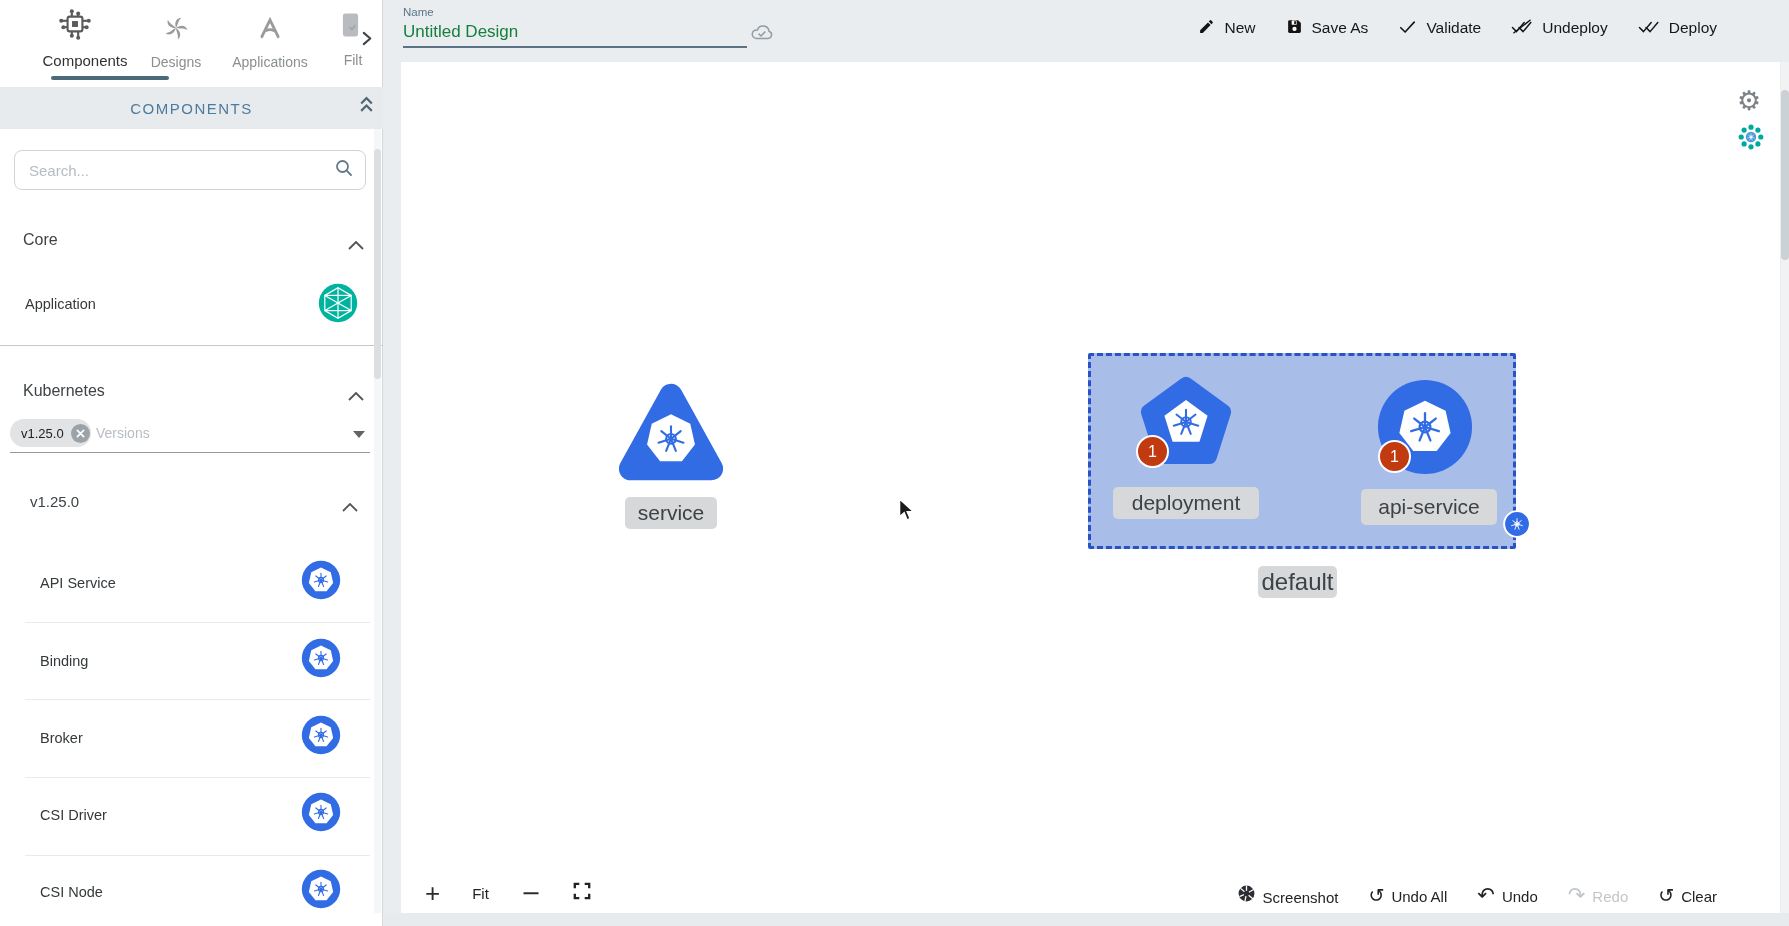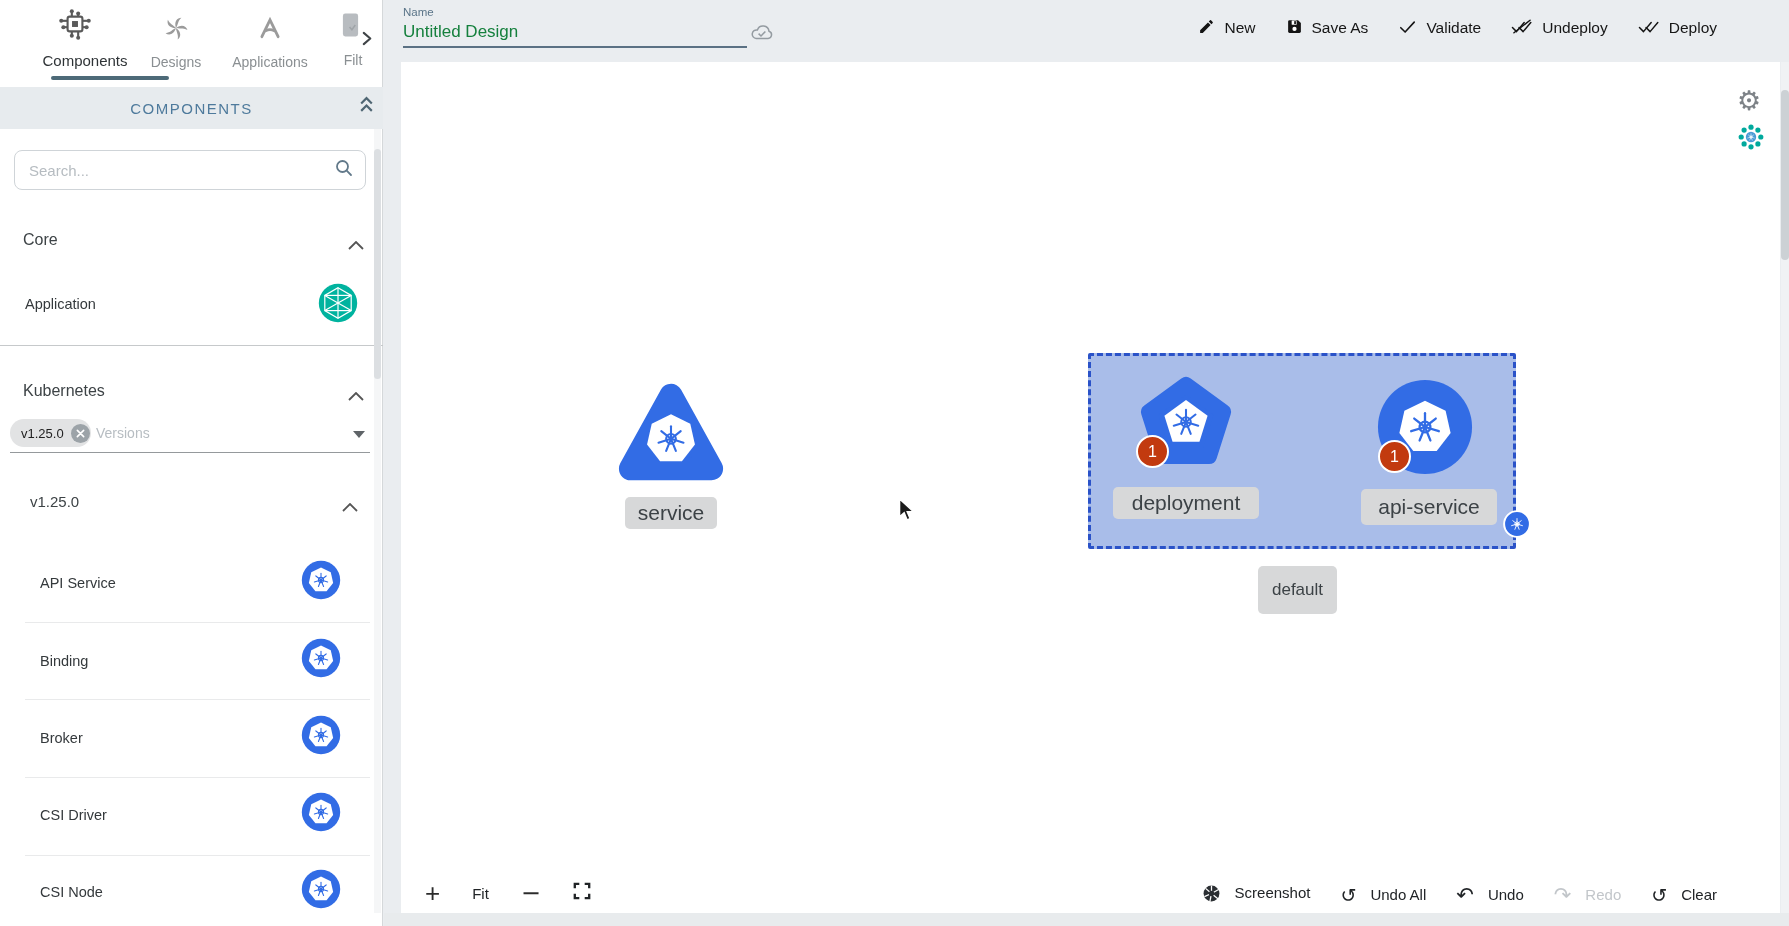--- a/index.html
+++ b/index.html
@@ -40,21 +40,21 @@
   .actions { position:absolute; right:72px; top:0; height:56px; display:flex; align-items:center; gap:30px; }
   .action-btn { display:flex; align-items:center; gap:9px; cursor:pointer; font-size:15.5px; color:#161616; white-space:nowrap; }
 
   
   .canvas { position:absolute; left:401px; top:62px; width:1379px; height:851px; background:#ffffff; }
   .pill { position:absolute; background:#d7d8d9; border-radius:5px; color:#3c4246; display:flex; align-items:center; justify-content:center; }
   .badge { position:absolute; width:33px; height:33px; border-radius:50%; background:#c23a0f; border:2.5px solid #fff; color:#fff; display:flex; align-items:center; justify-content:center; font-size:16px; z-index:5; }
   .group-box { position:absolute; left:1088px; top:353px; width:428px; height:196px; background:#a9bde9; border:3px dashed #2a52c8; border-radius:2px; cursor:move; }
   .bottombar-left { position:absolute; left:425px; bottom:22px; display:flex; align-items:center; gap:32px; }
   .bottombar-right { position:absolute; right:72px; bottom:20px; display:flex; align-items:center; gap:30px; }
-  .bb-btn { display:flex; align-items:flex-start; gap:14px; cursor:pointer; font-size:15px; color:#212427; white-space:nowrap; }
+  .bb-btn { display:flex; align-items:flex-end; gap:7px; cursor:pointer; font-size:15px; color:#212427; white-space:nowrap; }
   .bb-btn.disabled { color:#c2c6ca; cursor:default; }
   .glyph { font-family:"DejaVu Sans", sans-serif; }
   .scroll-track { position:absolute; background:#f0f2f4; }
   .scroll-thumb { position:absolute; background:#ccd1d5; border-radius:4px; }
   .bottom-strip { position:absolute; left:384px; top:913px; width:1405px; height:13px; background:#e8ebed; }
 </style>
 </head>
 <body>
 
 <svg width="0" height="0" style="position:absolute">
@@ -415,21 +415,21 @@
   <div class="badge" style="left:1378px; top:440px;">1</div>
   <div class="pill" style="left:1361px; top:489px; width:136px; height:36px; font-size:21px;">api-service</div>
 
   <span class="abs" style="left:1503px; top:510px; z-index:6;">
     <svg viewBox="0 0 100 100" width="28" height="28">
       <circle cx="50" cy="50" r="46" fill="#326CE5" stroke="#fff" stroke-width="7"></circle>
       <use href="#wheel" x="23" y="23" width="54" height="54" style="color:#fff"></use>
     </svg>
   </span>
 
-  <div class="pill" style="left:1258px; top:566px; width:79px; height:48px; font-size:17px;">default</div>
+  <div class="pill" style="left:1258px; top:566px; width:79px; height:32px; font-size:24px;">default</div>
 
   <span class="abs" style="left:898px; top:498px; z-index:9;">
     <svg width="19" height="24" viewBox="0 0 12 15">
       <path d="M1 0.5 L1 11.8 L3.9 9.2 L5.7 13.7 L7.6 12.9 L5.8 8.6 L9.8 8.6 Z" fill="#1b1b1b" stroke="#fff" stroke-width="0.9"></path>
     </svg>
   </span>
 
   <div class="bottombar-left">
     <span style="font-size:26px; color:#2b2b2b; cursor:pointer; line-height:20px;">+</span>
     <span style="font-size:15px; color:#212427; cursor:pointer;">Fit</span>

